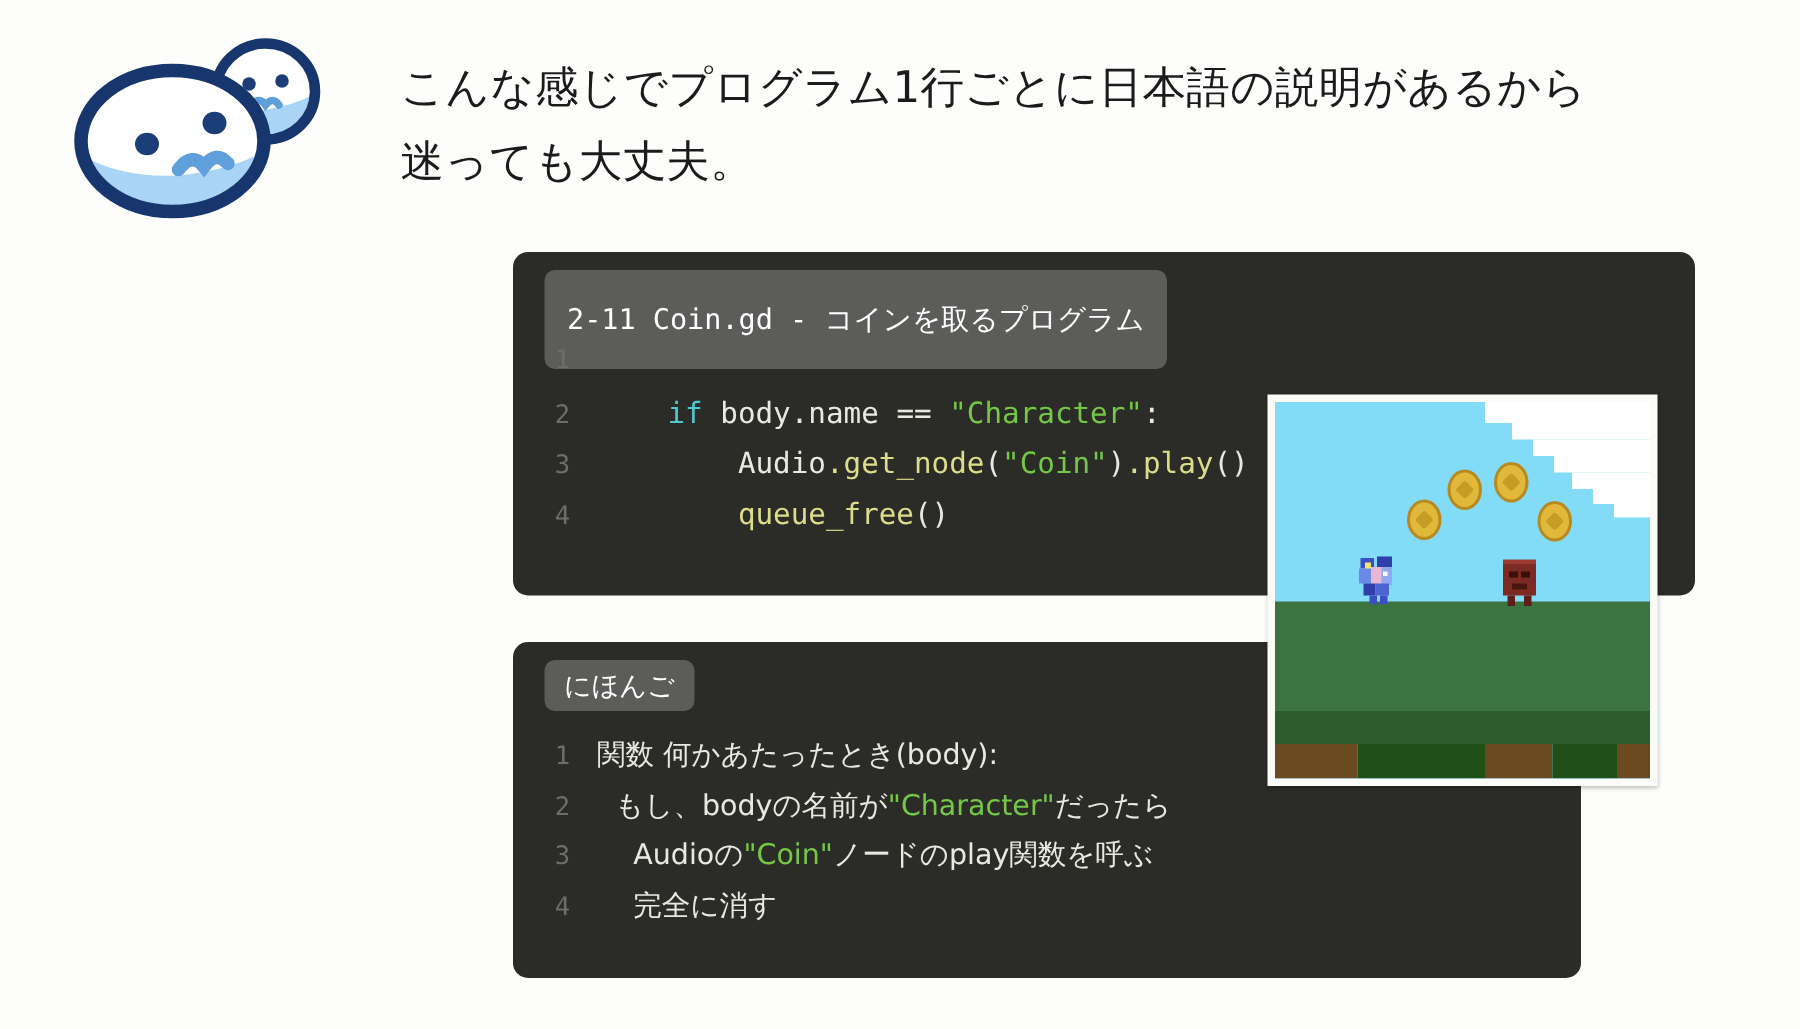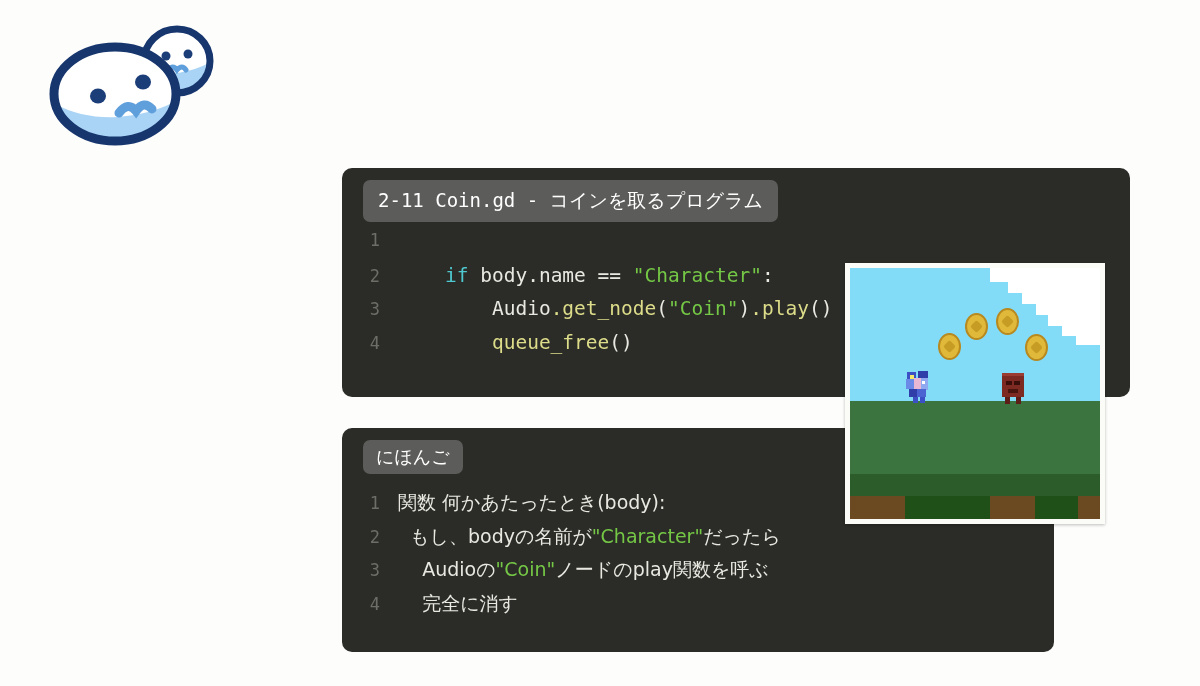--- a/index.html
+++ b/index.html
@@ -62,21 +62,21 @@
   }
   .panel-tab {
     position: absolute;
     left: 21px;
     top: 12px;
     height: 34px;
     background: #5c5c5a;
     border-radius: 7px;
     display: flex;
     align-items: center;
-    padding: 4px 15px;
+    padding: 16px 15px;
     color: #ffffff;
     font-size: 19px;
     white-space: nowrap;
     font-family: "DejaVu Sans Mono", monospace;
   }
   #jp-panel .panel-tab {
     font-family: "DejaVu Sans", "Liberation Sans", sans-serif;
     font-size: 18px;
     padding: 0 13px;
   }
@@ -197,20 +197,22 @@
       <ellipse class="blob-fill" cx="77" cy="76" rx="61" ry="47"></ellipse>
       <path class="blob-water" d="M17 86 Q45 101 80 99 Q114 96 136 84 L136 94 Q120 122 77 123 Q30 122 17 96 Z"></path>
       <ellipse class="blob-outline" cx="77" cy="76" rx="61" ry="47" stroke-width="9"></ellipse>
       <ellipse class="blob-eye" cx="60" cy="78" rx="8" ry="7.5"></ellipse>
       <ellipse class="blob-eye" cx="105" cy="64" rx="8" ry="7.5"></ellipse>
       <path class="blob-mouth" d="M81 95 q9 -12 17 -2 q8 -11 16 -2" stroke-width="9"></path>
     </svg>
   </div>
 
   <div id="headline">
+    <span class="hl-line">こんな感じでプログラム1行ごとに日本語の説明があるから</span>
+    <span class="hl-line">迷っても大丈夫。</span>
   </div>
 
 </div>
 
 <div id="code-panel" class="panel">
   <div class="panel-tab">2-11  Coin.gd  -  コインを取るプログラム</div>
   <div class="code-body" id="code-body">
       <div class="code-line">
         <span class="ln">1</span>
       </div>

